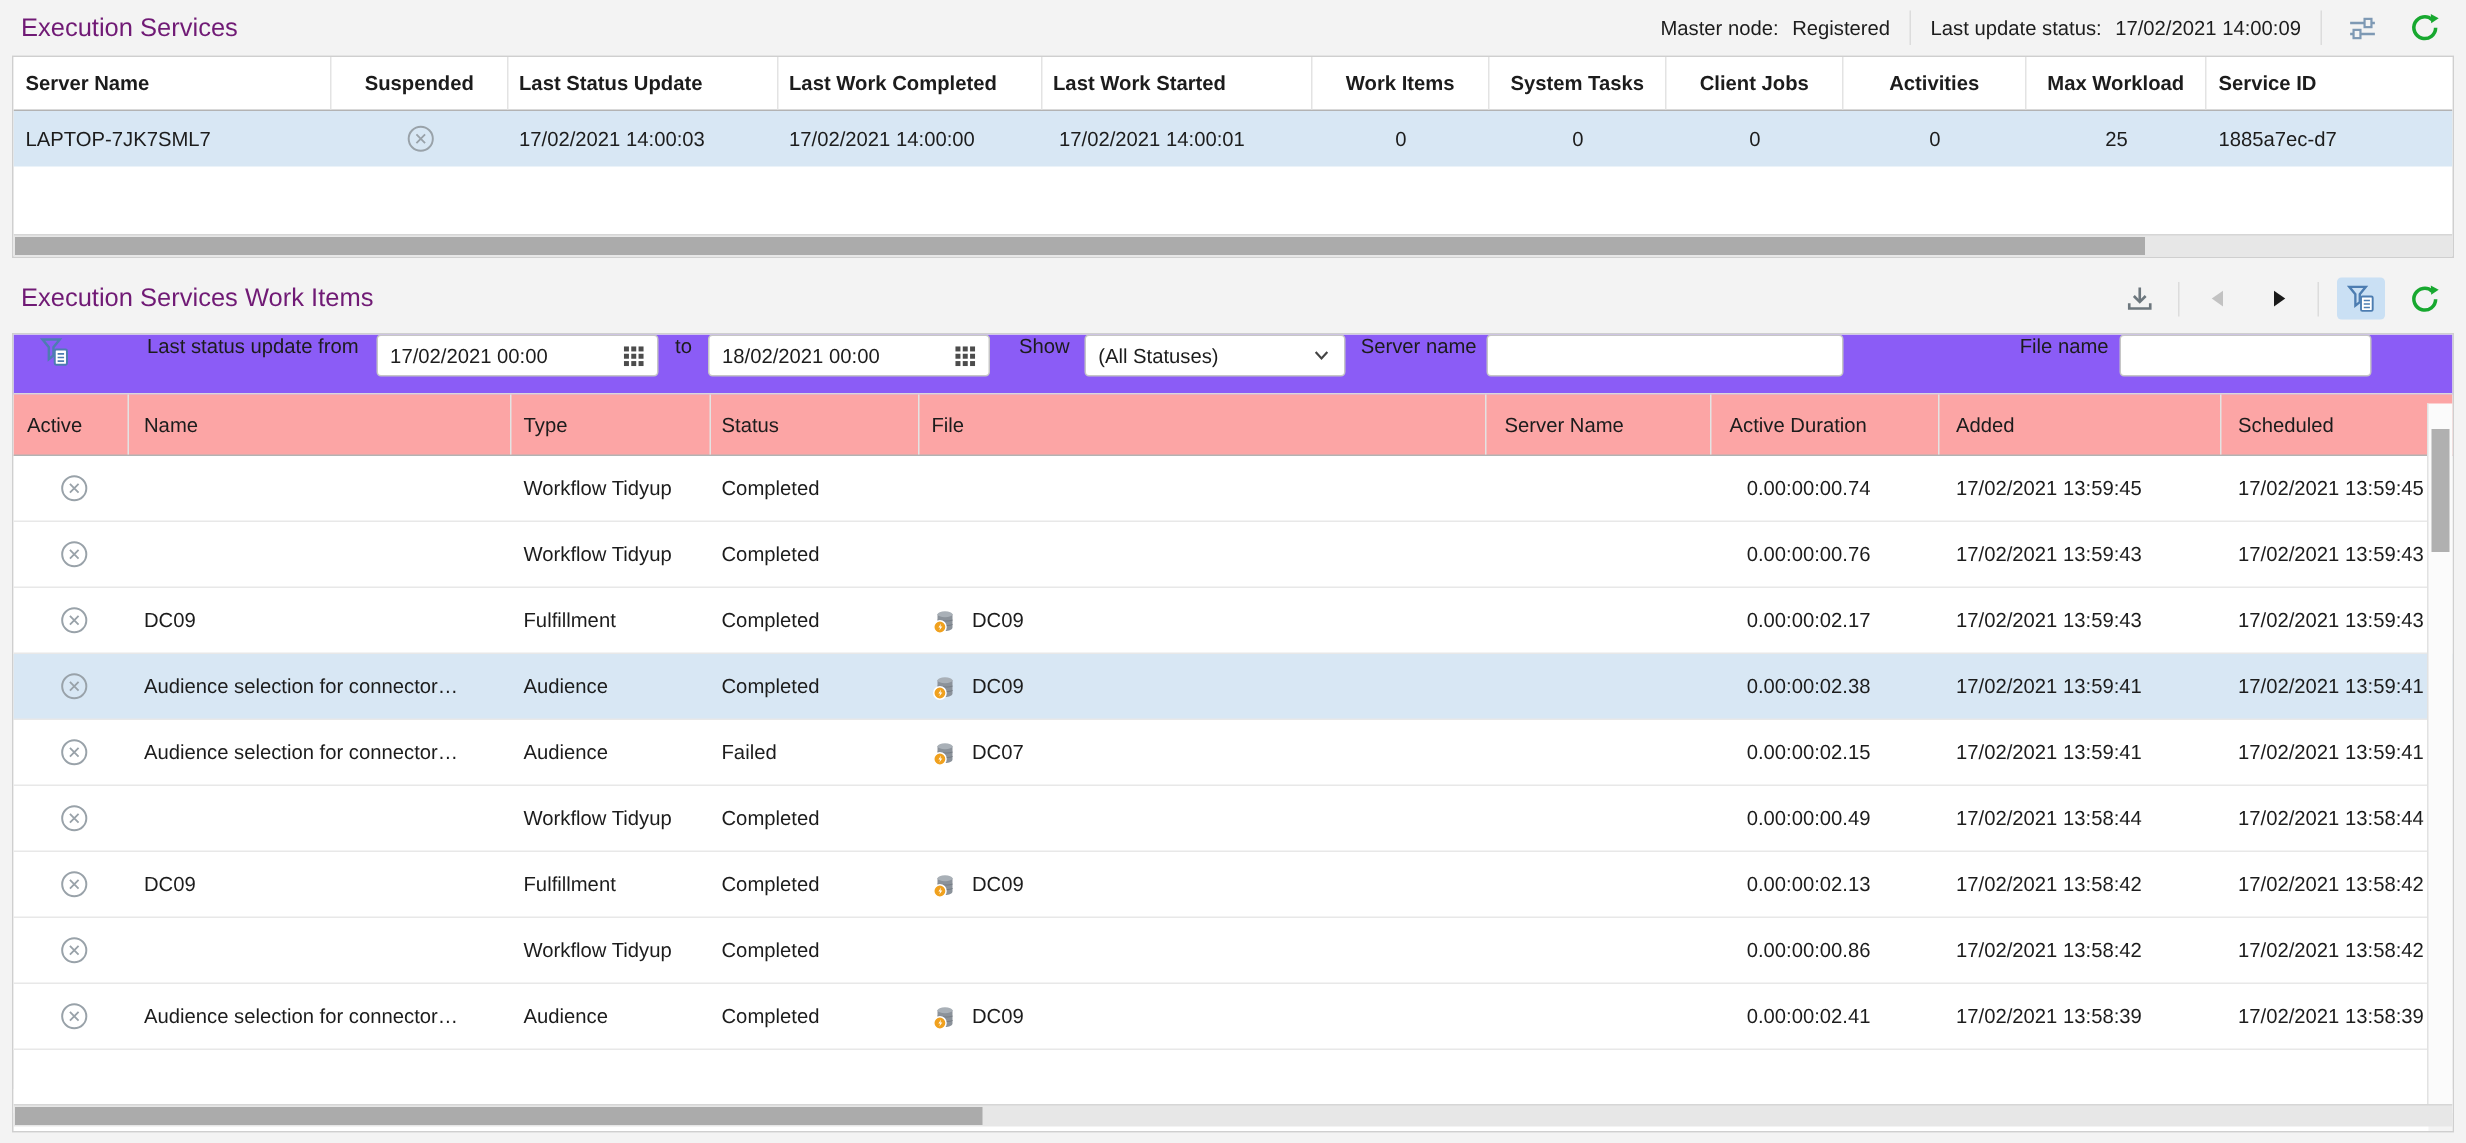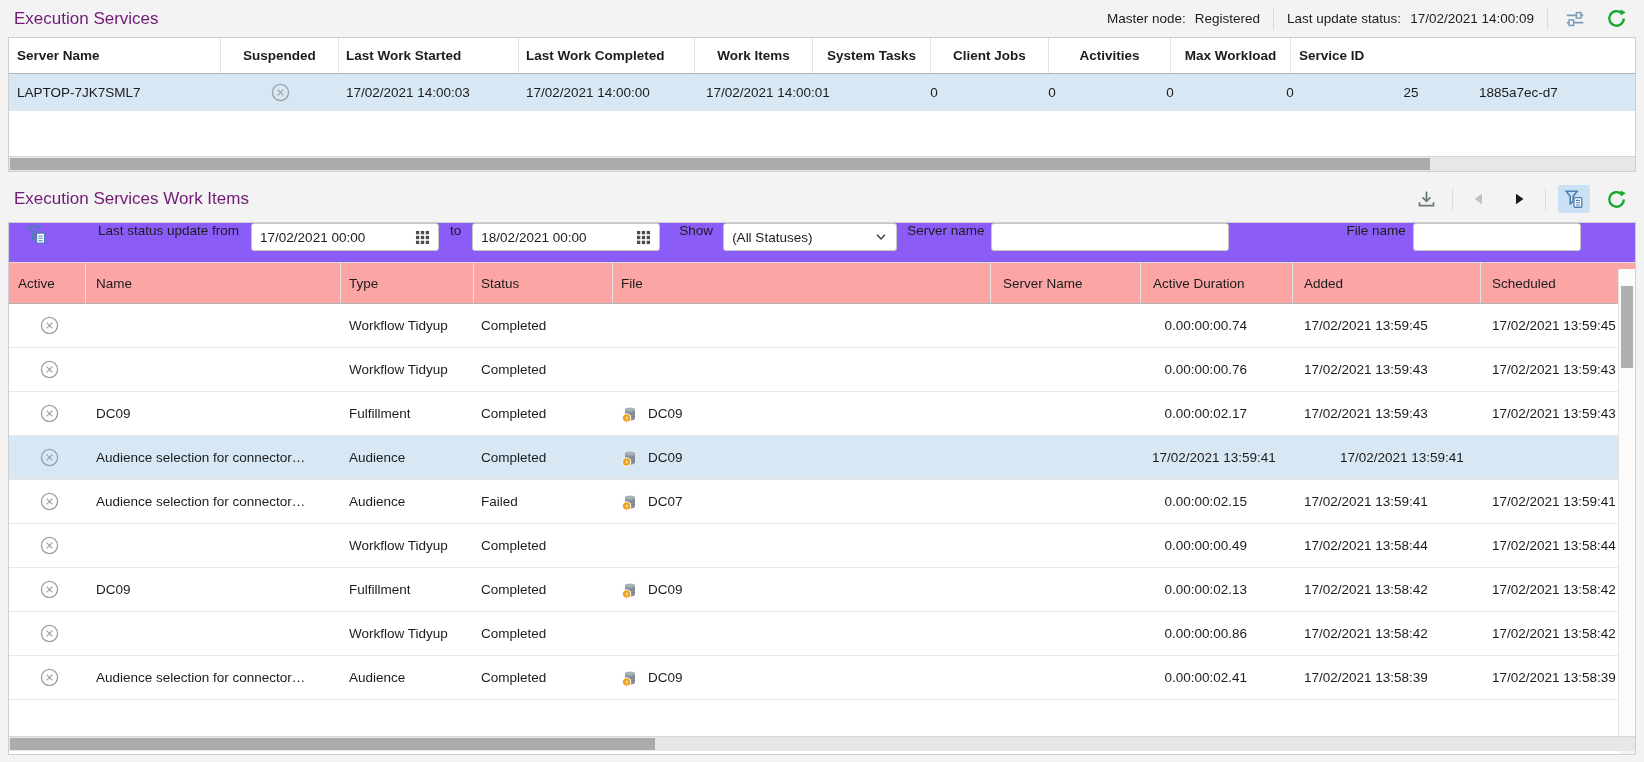--- a/index.html
+++ b/index.html
@@ -140,22 +140,23 @@
           <use href="#i-refresh"></use>
         </svg>
     </div>
   </div>
 </div>
 
 <div class="panel1">
   <div class="thead">
     <div class="c s1">Server Name</div>
     <div class="c s2">Suspended</div>
+    <div class="c s3">Last Status Update</div>
+    <div class="c s5">Last Work Completed</div>
     <div class="c s4">Last Work Started</div>
-    <div class="c s5">Last Work Completed</div>
     <div class="c s6">Work Items</div>
     <div class="c s7">System Tasks</div>
     <div class="c s8">Client Jobs</div>
     <div class="c s9">Activities</div>
     <div class="c s10">Max Workload</div>
     <div class="c s11">Service ID</div>
   </div>
   <div class="trow1">
     <div class="c s1">LAPTOP-7JK7SML7</div>
     <div class="c s2">
@@ -330,20 +331,21 @@
     <div class="c w4">Completed</div>
     <div class="c w5">
         <span>
           <svg width="18" height="18" viewBox="0 0 18 18">
             <use href="#i-db"></use>
           </svg>
         </span>
         <span>DC09</span>
       </div>
     <div class="c w6"></div>
+    <div class="c w7">0.00:00:02.38</div>
     <div class="c w8">17/02/2021 13:59:41</div>
     <div class="c w9">17/02/2021 13:59:41</div>
   </div>
 
   <div class="trow">
     <div class="c w1">
         <svg width="21" height="21" viewBox="0 0 24 24">
           <use href="#i-cx"></use>
         </svg>
       </div>

